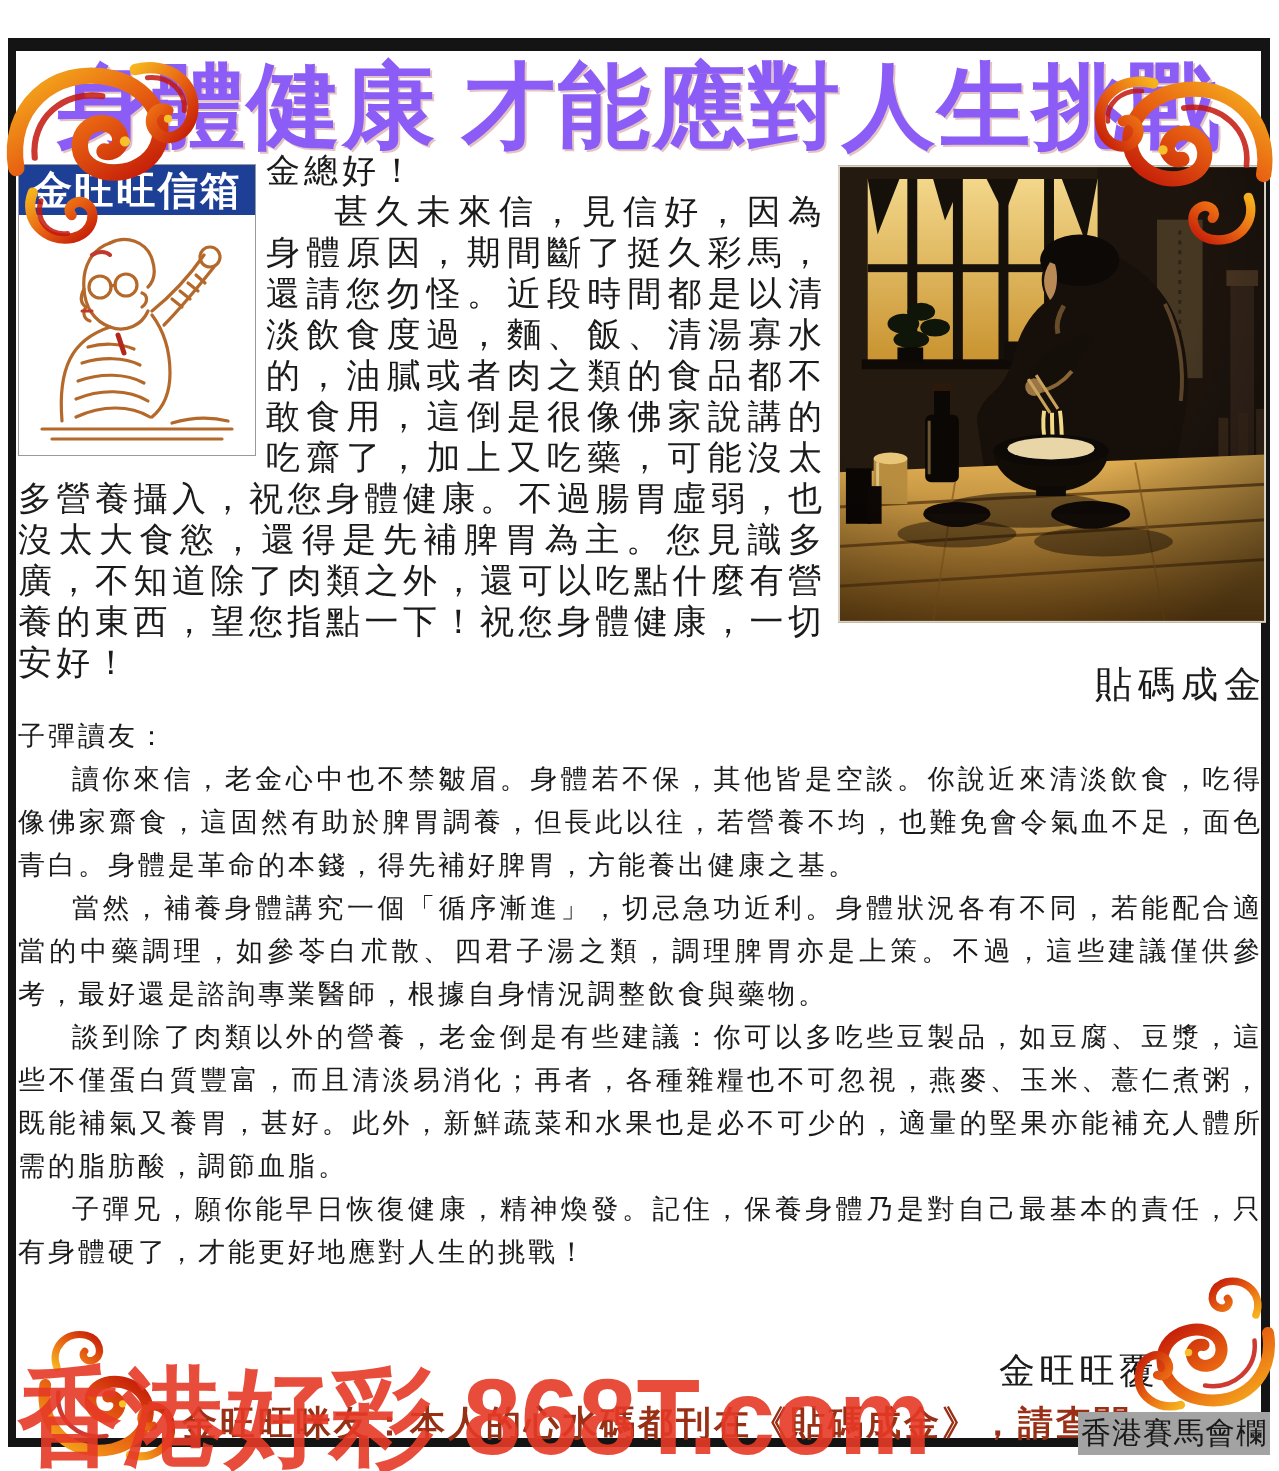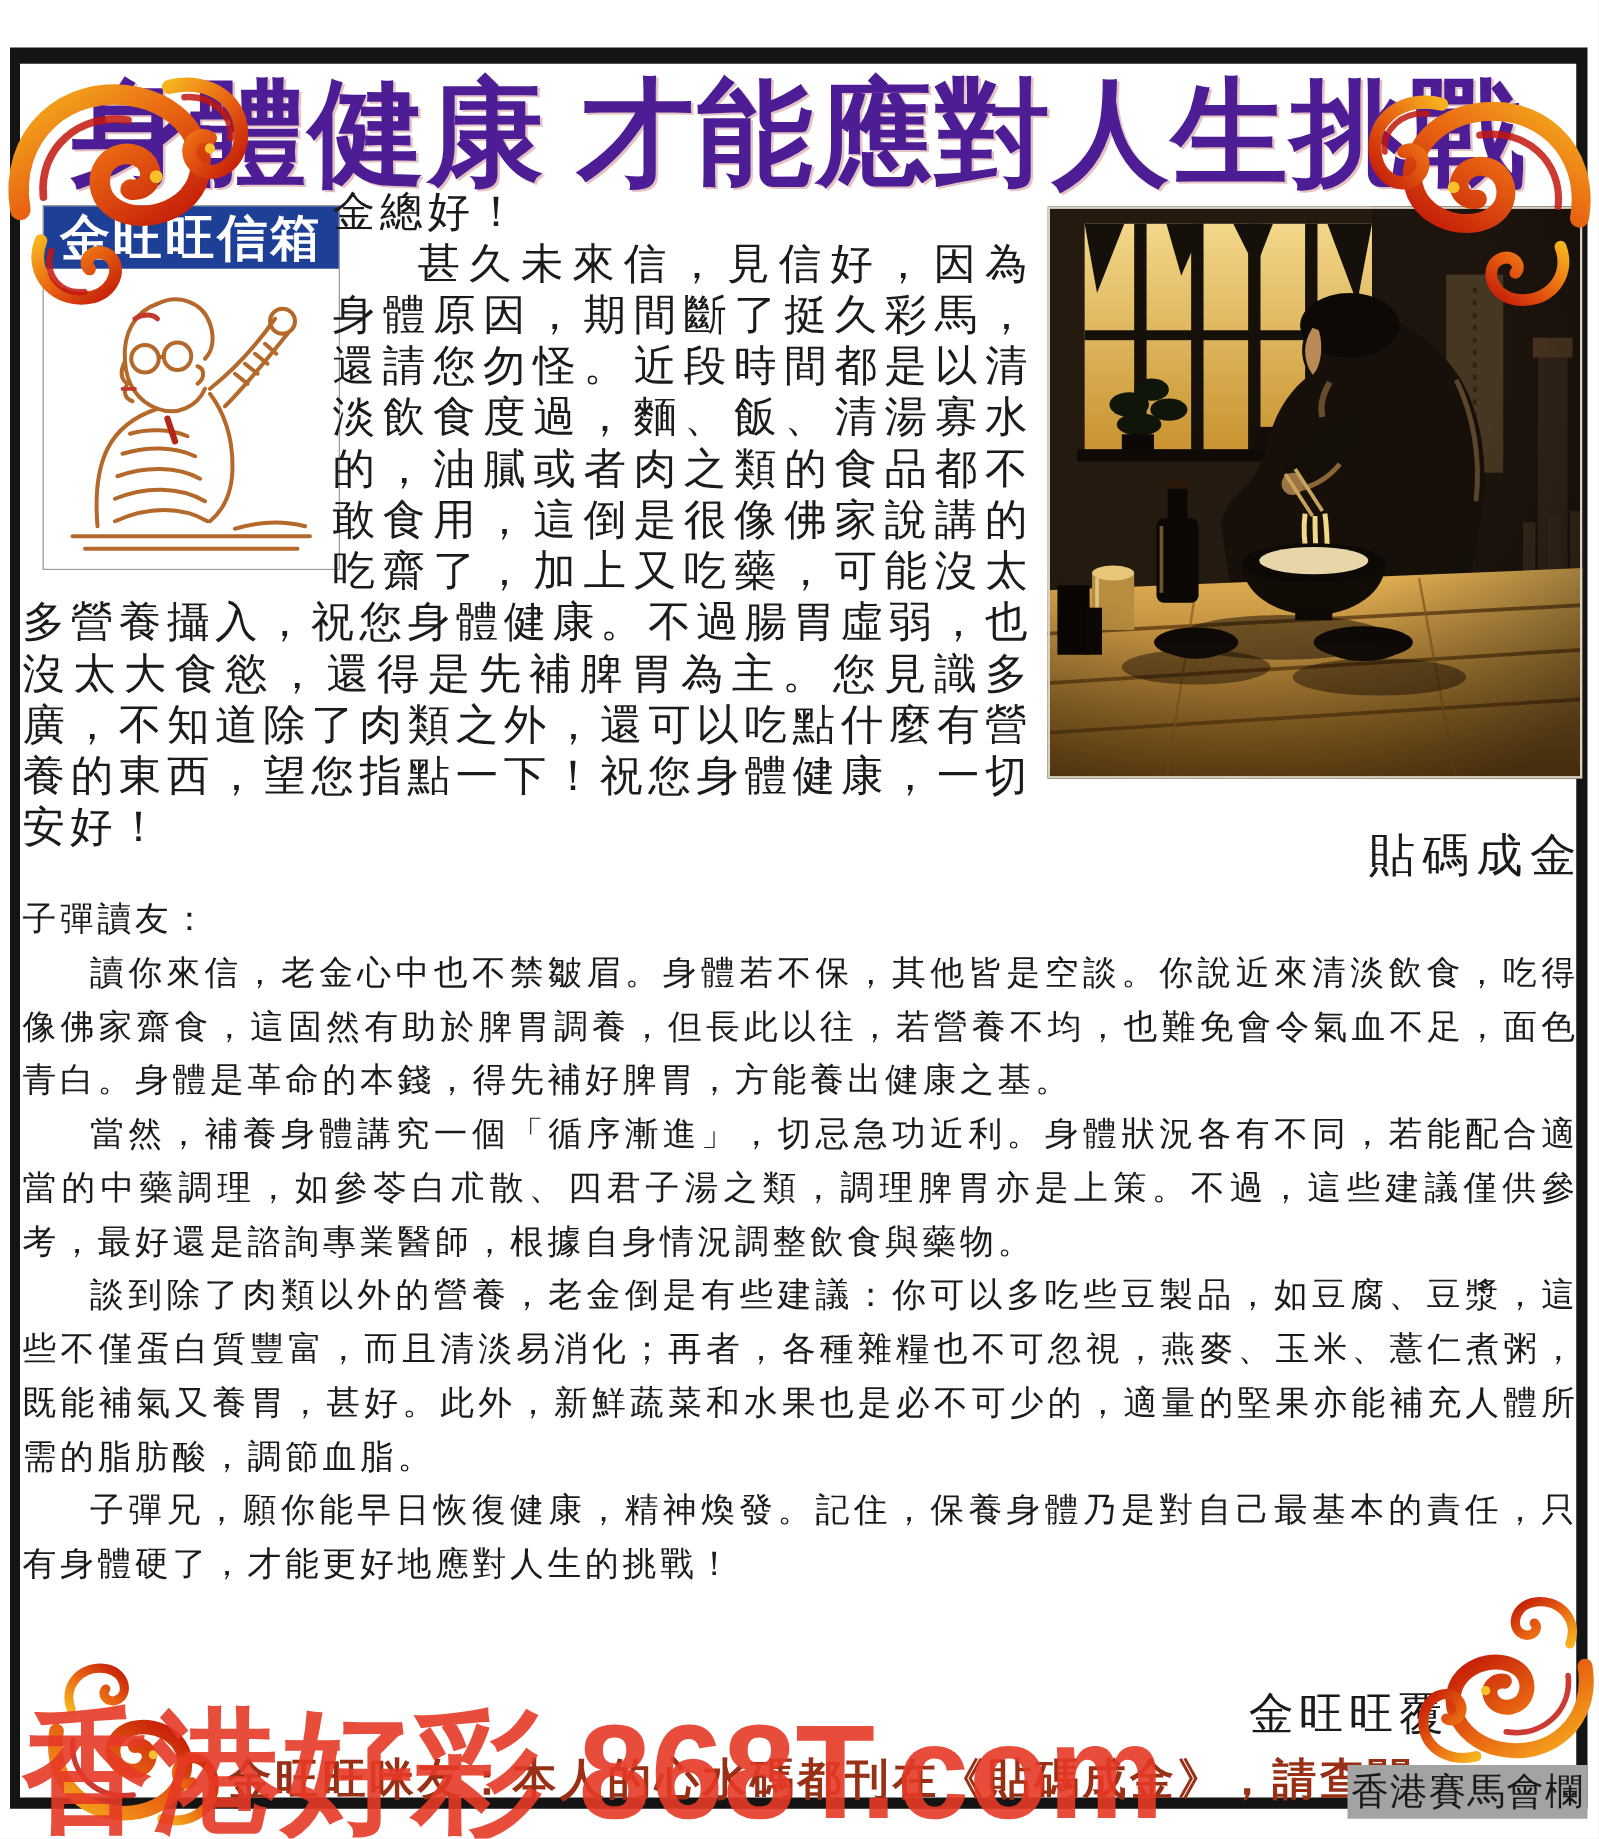--- a/index.html
+++ b/index.html
@@ -3,30 +3,30 @@
 <meta charset="utf-8">
 <style>
   html,body{margin:0;padding:0;background:#e9e9e9;}
   #stage{position:relative;width:1279px;height:1471px;background:#ffffff;overflow:hidden;
          font-family:"Liberation Serif","DejaVu Serif",serif;color:#1b1b1b;}
   
   .frame{position:absolute;left:8px;top:38px;width:1262px;height:1409px;box-sizing:border-box;
          border-style:solid;border-color:#141414;border-width:13px 9px 9px 8px;z-index:1;}
   
   .title{position:absolute;left:0;right:0;top:44px;text-align:center;z-index:3;
-         font-size:93px;font-weight:bold;color:#4c1d95;letter-spacing:2px;white-space:nowrap;
+         font-size:93px;font-weight:bold;color:#8b5cf6;letter-spacing:2px;white-space:nowrap;
          text-shadow:2px 2px 0 rgba(150,10,10,.25);}
   
   .orn{position:absolute;z-index:5;pointer-events:none;}
   .orn.tl{left:4px;top:42px;width:205px;height:215px;}
   .orn.tr{right:4px;top:40px;width:190px;height:235px;transform:scaleX(-1);}
   .orn.bl{left:2px;top:1325px;width:215px;height:146px;transform:scaleY(-1);}
   .orn.br{right:2px;top:1222px;width:150px;height:249px;transform:scale(-1,-1);}
   
-  .colbox{position:absolute;left:34px;top:164px;width:238px;height:292px;z-index:2;
+  .colbox{position:absolute;left:18px;top:164px;width:238px;height:292px;z-index:2;
           box-sizing:border-box;border:1px solid #9a9a9a;background:#fff;text-align:center;}
   .colbox .hd{height:50px;background:#1e3f96;color:#fff;display:flex;align-items:center;justify-content:center;
           font-size:40px;font-weight:bold;letter-spacing:2px;font-family:"Liberation Sans",sans-serif;}
   .colbox .sketch{width:100%;height:240px;display:block;}
   
   .letter{position:absolute;left:18px;top:150px;width:1244px;height:508px;z-index:2;
           font-size:34px;line-height:41px;letter-spacing:4px;text-align:justify;text-justify:inter-ideograph;}
   .letter .spacer-box{float:left;width:248px;height:302px;}
   .letter .spacer-img{float:right;width:436px;height:472px;}
   .letter p{margin:0;text-indent:2em;}

